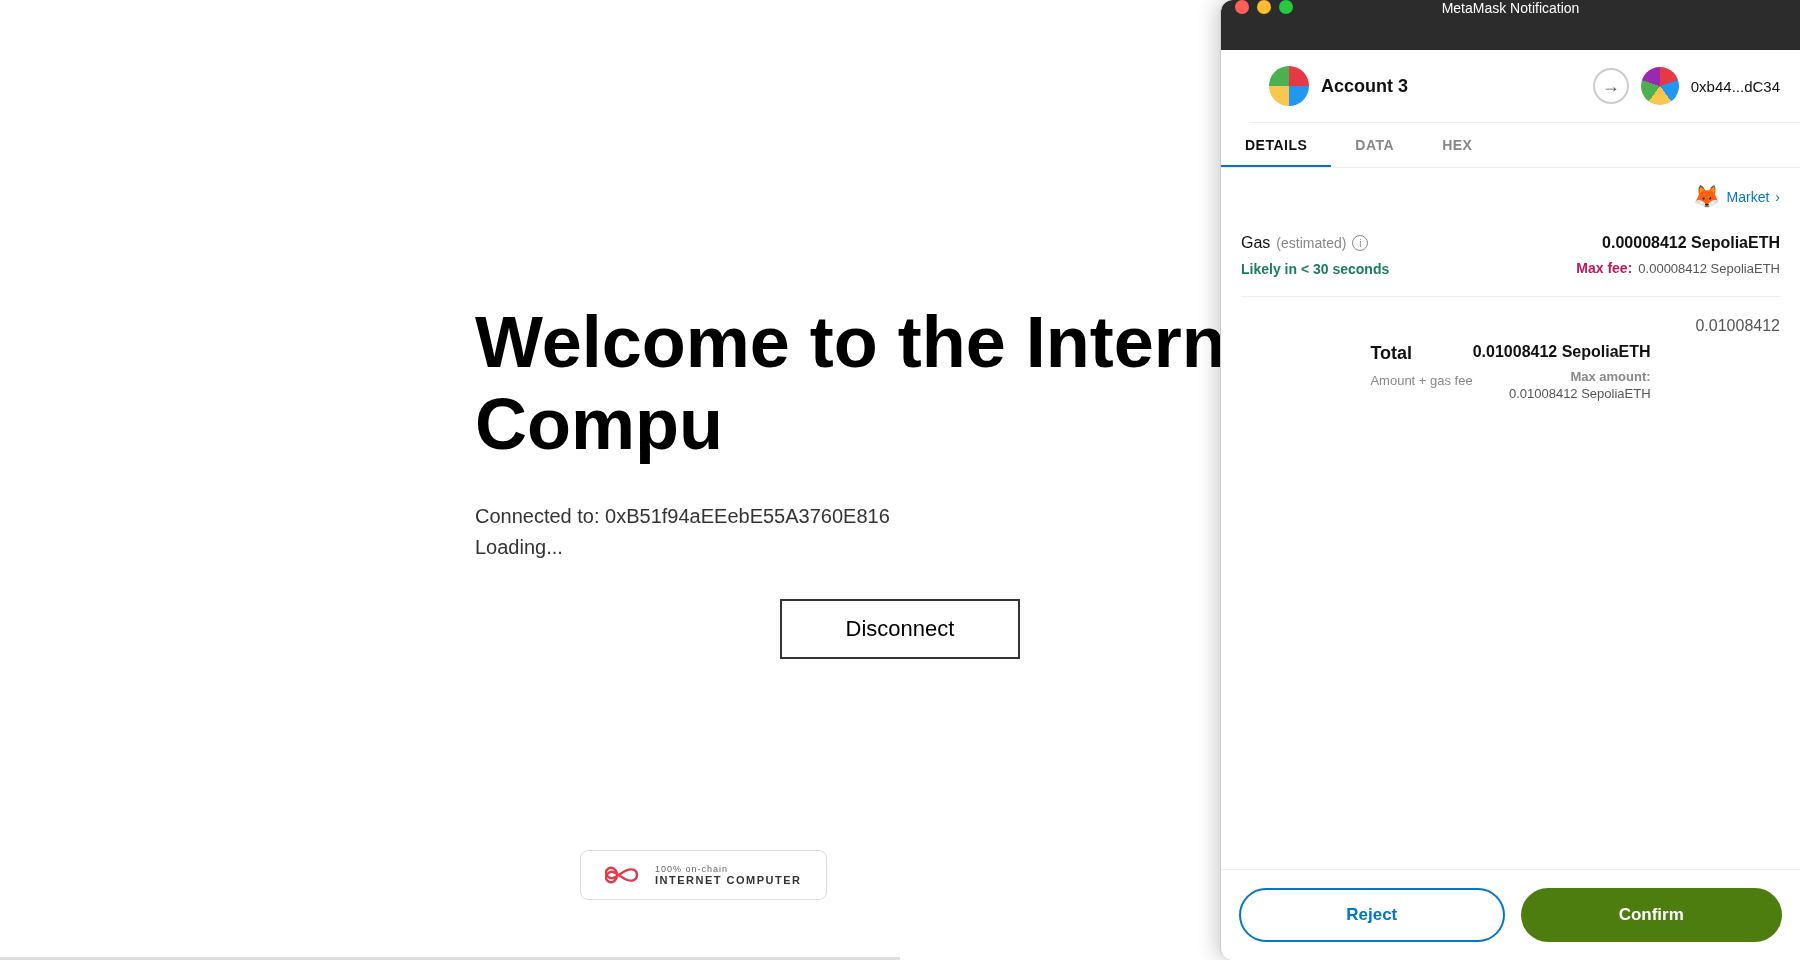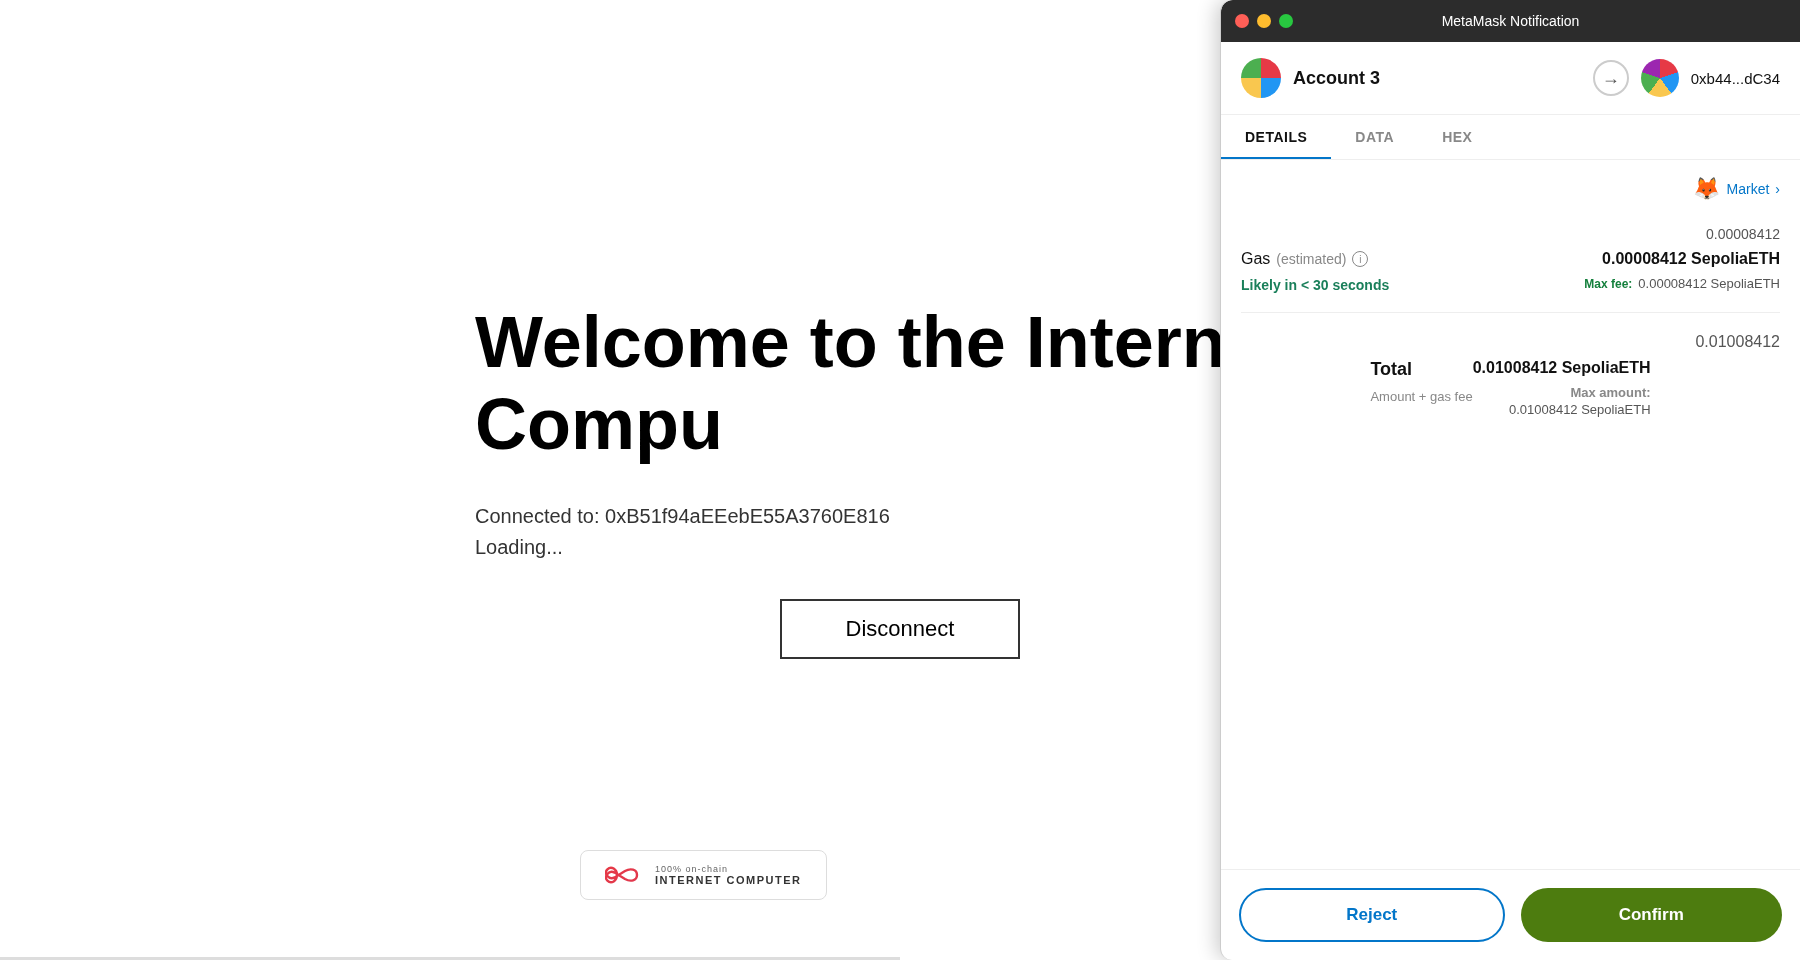--- a/index.html
+++ b/index.html
@@ -111,23 +111,23 @@
       border-radius: 12px 0 0 12px;
       box-shadow: -4px 0 20px rgba(0,0,0,0.2);
       display: flex;
       flex-direction: column;
       overflow: hidden;
     }
 
     
     .mm-titlebar {
       background: #2c2c2c;
-      height: 42px;
-      display: flex;
-      align-items: center;
+      height: 50px;
+      display: flex;
+      align-items: flex-start;
       justify-content: center;
       position: relative;
       border-radius: 12px 0 0 0;
       flex-shrink: 0;
     }
     .mm-traffic-lights {
       position: absolute;
       left: 14px;
       display: flex;
       gap: 8px;
@@ -142,20 +142,21 @@
     }
 
     
     .mm-header {
       display: flex;
       align-items: center;
       padding: 16px 20px;
       border-bottom: 1px solid #eee;
       gap: 12px;
       flex-shrink: 0;
+      margin-left: 28px;
     }
     .mm-account-name {
       font-size: 18px;
       font-weight: 600;
       color: #111;
       flex: 1;
     }
     .mm-arrow-btn {
       width: 36px;
       height: 36px;
@@ -290,22 +291,22 @@
       font-weight: 700;
       color: #111;
     }
     .mm-max-fee-row {
       display: flex;
       align-items: center;
       justify-content: flex-end;
       gap: 6px;
     }
     .mm-max-fee-label {
-      font-size: 12px;
-      color: #15803d;
+      font-size: 14px;
+      color: #be185d;
       font-weight: 600;
     }
     .mm-max-fee-value {
       font-size: 13px;
       color: #555;
     }
 
     
     .mm-total-section {
       padding: 20px 0;
@@ -484,21 +485,20 @@
 
   <div class="mm-content">
 
     <div class="mm-market-row">
       <span class="mm-fox-emoji">🦊</span>
       <span class="mm-market-text">Market</span>
       <span class="mm-chevron-right">›</span>
     </div>
 
     <div class="mm-gas-section">
-      <div class="mm-gas-amount-right">0.00008412</div>
       <div class="mm-gas-row">
         <div class="mm-gas-left">
           <div class="mm-gas-label">
             <span>Gas</span>
             <span class="estimated">(estimated)</span>
             <span class="mm-info-icon">i</span>
           </div>
           <div class="mm-likely-text">Likely in &lt; 30 seconds</div>
         </div>
         <div class="mm-gas-right">

